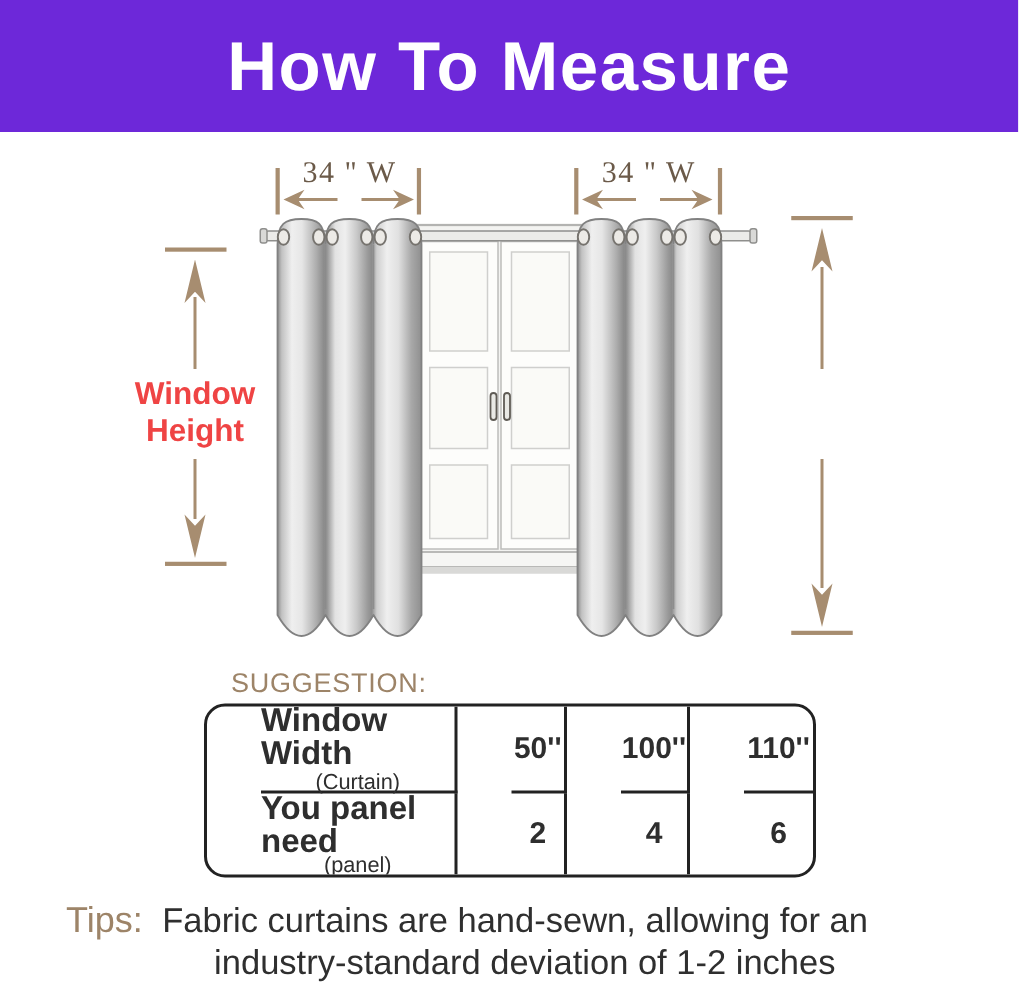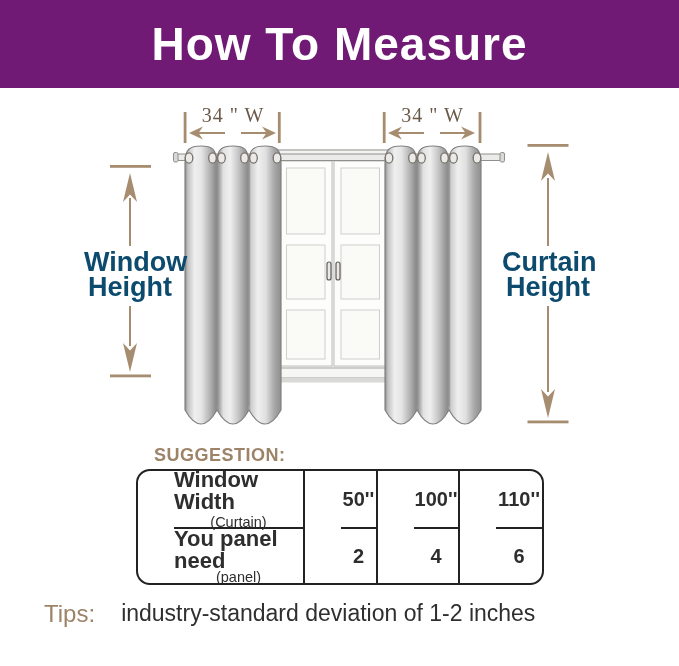--- a/index.html
+++ b/index.html
@@ -2,44 +2,44 @@
 <html><head>
 <meta charset="utf-8">
 <style>
   html,body{margin:0;padding:0;background:#ffffff;}
   .stage{
     position:relative;width:679px;height:666px;overflow:hidden;background:#ffffff;
     font-family:"Liberation Sans",sans-serif;
   }
   
   .banner{
-    position:absolute;left:0;top:0;width:679px;height:88px;background:#701a75;
+    position:absolute;left:0;top:0;width:679px;height:88px;background:#6d28d9;
     display:flex;align-items:center;justify-content:center;
   }
   .banner h1{
     margin:0;color:#ffffff;font-size:46px;font-weight:bold;letter-spacing:1px;
     font-family:"Liberation Sans",sans-serif;
   }
   
   .diagram{position:absolute;left:0;top:88px;}
   .dim-label{
     position:absolute;text-align:center;
     font-family:"Liberation Serif",serif;font-size:20px;color:#6b5a49;letter-spacing:1px;
   }
   .dim-label.wl{left:185px;top:104px;width:96px;}
   .dim-label.wr{left:383px;top:104px;width:99px;}
   .axis-label{
-    position:absolute;text-align:center;font-weight:bold;font-size:27px;line-height:25px;
-    color:#0c4a6e;
+    position:absolute;text-align:center;font-weight:bold;font-size:21px;line-height:25px;
+    color:#ef4444;
   }
   .axis-label.wh{left:84px;top:250px;width:92px;}
   .axis-label.ch{left:502px;top:250px;width:92px;}
   
   .suggestion-heading{
-    position:absolute;left:154px;top:445px;font-size:18px;font-weight:bold;
+    position:absolute;left:154px;top:445px;font-size:18px;font-weight:normal;
     letter-spacing:.5px;color:#9d8468;
   }
   .size-table{
     position:absolute;left:136px;top:469px;
     display:grid;grid-template-columns:167px 73px 82px 82px;grid-template-rows:58px 54px;
     border:2.5px solid #222222;border-radius:14px;overflow:hidden;background:#ffffff;
   }
   .cell{
     display:flex;flex-direction:column;align-items:center;justify-content:center;
     border-right:2.5px solid #222222;color:#2e2e2e;margin-left:36px;
@@ -172,21 +172,20 @@
         <rect x="547" y="306" width="2" height="86"></rect>
         <polygon points="548,418 541,389 548,396.5 555,389"></polygon>
         <rect x="527.5" y="420.5" width="41" height="2.8"></rect>
       </g>
     </g>
   </svg>
 
   <div class="dim-label wl">34 " W</div>
   <div class="dim-label wr">34 " W</div>
   <div class="axis-label wh">Window Height</div>
-  <div class="axis-label ch">Curtain Height</div>
 
   <div class="suggestion-heading">SUGGESTION:</div>
   <div class="size-table">
     <div class="cell r1">
       <div class="lbl">Window Width</div>
       <div class="sub">(Curtain)</div>
     </div>
     <div class="cell r1">
         <div class="val">50''</div>
       </div>
@@ -207,17 +206,18 @@
         <div class="val">4</div>
       </div>
     <div class="cell last">
         <div class="val">6</div>
       </div>
   </div>
 
   <div class="tips">
     <span class="tips-label">Tips:</span>
     <div class="tips-text">
+      <div>Fabric curtains are hand-sewn, allowing for an</div>
       <div class="l2">industry-standard deviation of 1-2 inches</div>
     </div>
   </div>
 
 </div>
 
 </body></html>

